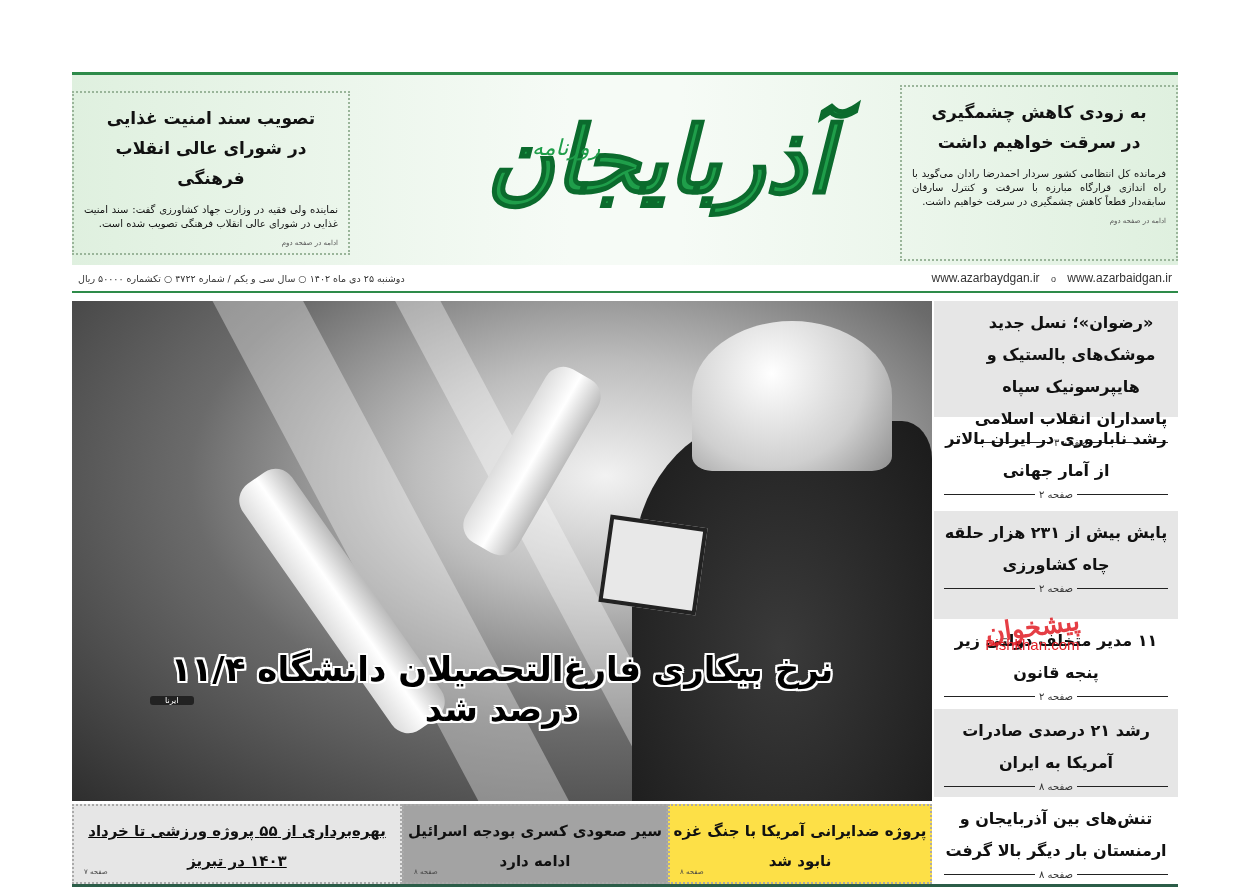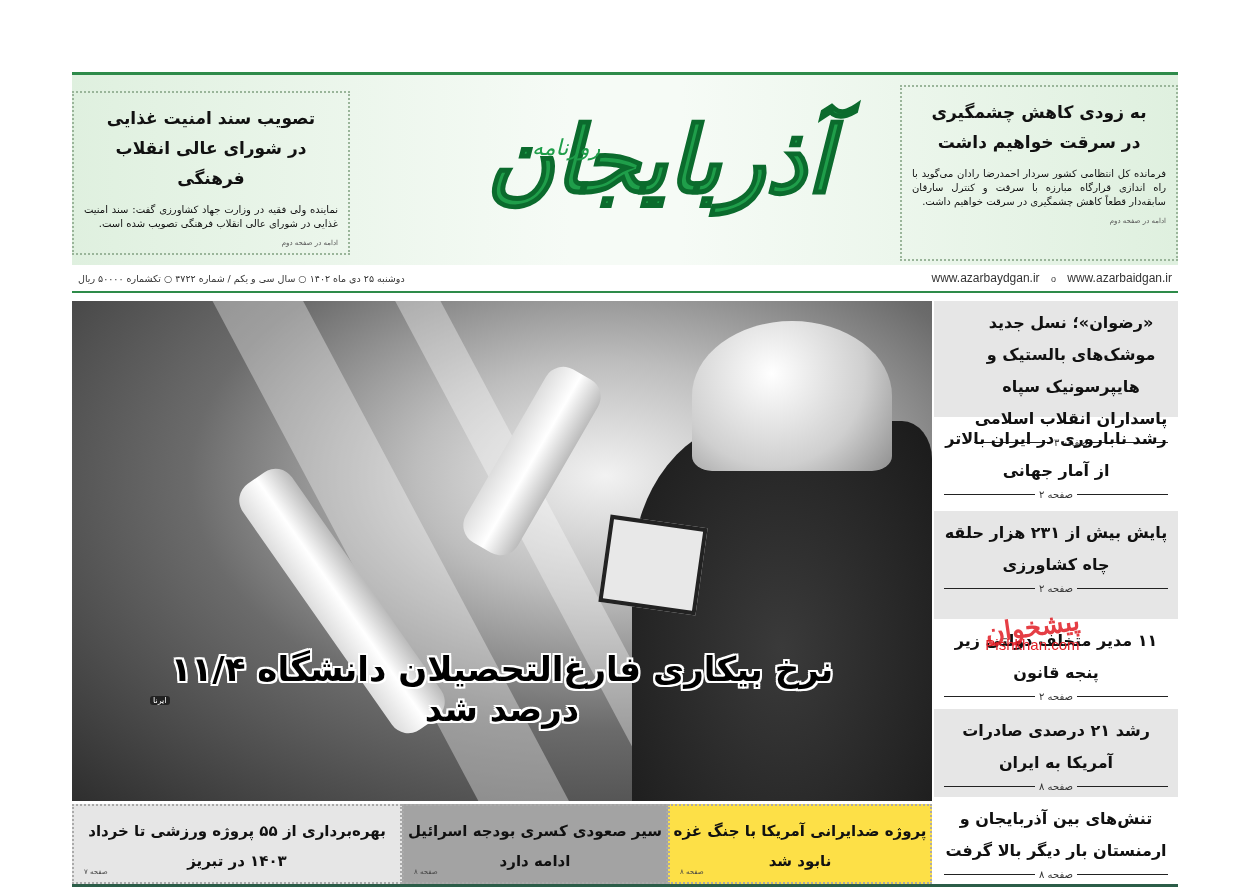--- a/index.html
+++ b/index.html
@@ -41,21 +41,21 @@
   .hero .beam { position: absolute; background: rgba(255,255,255,0.35); transform: rotate(-28deg); }
   .hero .worker { position: absolute; right: 0; top: 120px; width: 300px; height: 380px; background: radial-gradient(ellipse at 50% 60%, #3a3a3a, #1a1a1a); border-radius: 40% 10% 0 0; }
   .hero .helmet { position: absolute; right: 40px; top: 20px; width: 200px; height: 150px; background: radial-gradient(circle at 40% 35%, #ffffff, #cfcfcf 60%, #8f8f8f); border-radius: 50% 50% 10% 10%; }
   .hero .tablet { position: absolute; right: 230px; top: 220px; width: 90px; height: 80px; background: #e8e8e8; border: 4px solid #222; transform: rotate(8deg); }
   .hero .arm { position: absolute; background: linear-gradient(90deg, #ddd, #fff, #bbb); border-radius: 20px; }
   .hero .headline {
     position: absolute; left: 70px; top: 348px; width: 720px; text-align: center;
     font-size: 34px; font-weight: bold; color: #000;
     text-shadow: 2px 0 #fff, -2px 0 #fff, 0 2px #fff, 0 -2px #fff, 2px 2px #fff, -2px -2px #fff, 2px -2px #fff, -2px 2px #fff;
   }
-  .hero .credit { position: absolute; left: 78px; top: 395px; font-size: 8px; color: #fff; background:#222; padding: 0 3px; border-radius: 3px; }
+  .hero .credit { position: absolute; left: 78px; top: 395px; font-size: 8px; color: #fff; background:#222; padding: 0 15px; border-radius: 3px; }
   .side { position: absolute; right: 0; top: 229px; width: 244px; }
   .side-item { position: relative; text-align: center; color: #111; box-sizing: border-box; padding: 6px 6px 0; }
   .side-item.shaded { background: #e6e6e6; }
   .side-item h3 { margin: 0; font-size: 16px; font-weight: bold; line-height: 32px; }
   .side-item .ref {
     display: flex; align-items: center; justify-content: center; font-size: 10px; color: #333; height: 14px;
   }
   .side-item .ref::before, .side-item .ref::after { content: ""; flex: 1; height: 1px; background: #222; margin: 0 4px; }
   .bottom { position: absolute; left: 0; top: 732px; width: 860px; height: 80px; }
   .bcell { position: absolute; top: 0; height: 80px; border: 2px dotted #aaa; box-sizing: border-box; text-align: center; padding-top: 10px; }
@@ -145,21 +145,21 @@
 
   <div class="bottom">
     <div class="bcell" style="right:0; width:264px; background:#fde047;">
       <h4>پروژه ضدایرانی آمریکا با جنگ غزه نابود شد</h4>
       <span class="pg">صفحه ۸</span>
     </div>
     <div class="bcell" style="right:264px; width:266px; background:#a3a3a3;">
       <h4>سیر صعودی کسری بودجه اسرائیل ادامه دارد</h4>
       <span class="pg">صفحه ۸</span>
     </div>
-    <div class="bcell" style="right:530px; width:330px; background:#e6e6e6;">
+    <div class="bcell" style="right:530px; width:330px; background:#e6e6e6;text-decoration:underline;">
       <h4>بهره‌برداری از ۵۵ پروژه ورزشی تا خرداد ۱۴۰۳ در تبریز</h4>
       <span class="pg">صفحه ۷</span>
     </div>
   </div>
 
   <div class="footer-rule"></div>
 </div>
 
 <div class="watermark">
   <div class="wm-fa">پیشخوان</div>

